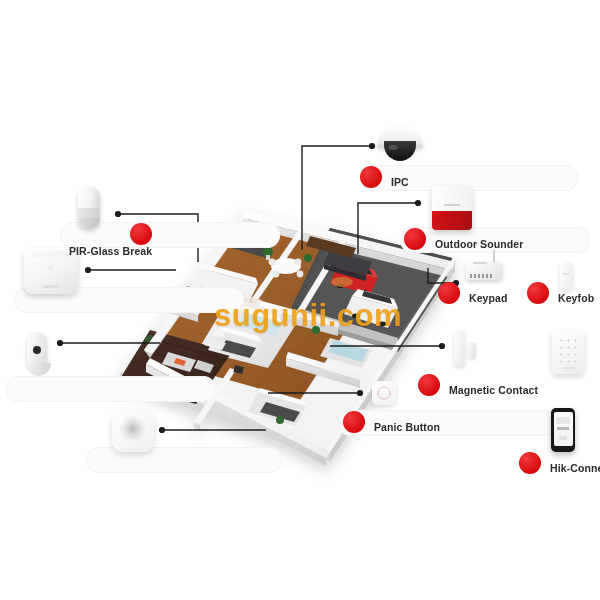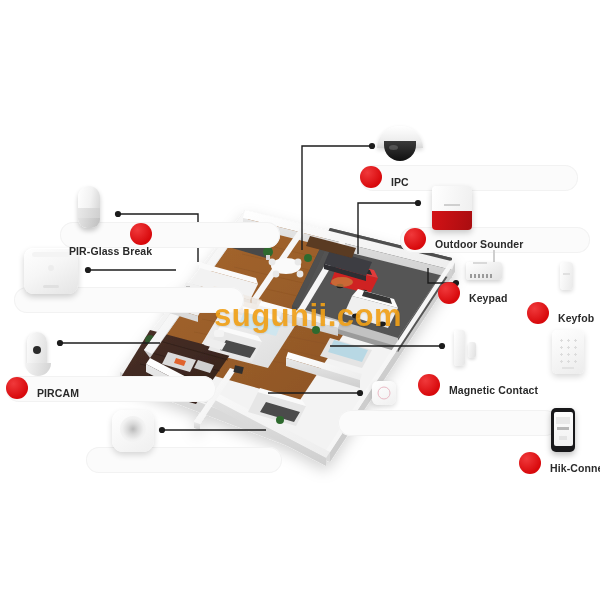--- a/index.html
+++ b/index.html
@@ -434,52 +434,52 @@
       <div class="s2"></div>
       <div class="s3"></div>
   </div>
 
   <div class="label" style="left:60px;top:223px;flex-direction:column;">
     <span class="dot"></span>
     <span class="ltxt">PIR-Glass Break</span>
   </div>
 
 
-  <div class="label" style="left:6px;top:377px;">
-    <span class="dot"></span>
-    <span class="ltxt">PIRCAM</span>
-  </div>
 
 
   <div class="label" style="left:360px;top:166px;">
     <span class="dot"></span>
     <span class="ltxt">IPC</span>
   </div>
 
   <div class="label" style="left:404px;top:228px;">
     <span class="dot"></span>
     <span class="ltxt">Outdoor Sounder</span>
   </div>
 
   <div class="label" style="left:438px;top:282px;">
     <span class="dot"></span>
     <span class="ltxt">Keypad</span>
   </div>
 
-  <div class="label" style="left:527px;top:282px;margin-top:20px;">
+  <div class="label" style="left:527px;top:282px;">
     <span class="dot"></span>
     <span class="ltxt">Keyfob</span>
   </div>
 
   <div class="label" style="left:418px;top:374px;">
     <span class="dot"></span>
     <span class="ltxt">Magnetic Contact</span>
   </div>
 
 
+  <div class="label" style="left:343px;top:411px;">
+    <span class="dot"></span>
+    <span class="ltxt">Panic Button</span>
+  </div>
 
   <div class="label" style="left:519px;top:452px;">
     <span class="dot"></span>
     <span class="ltxt">Hik-Connect</span>
   </div>
 
   <div class="wm" style="left:214px;top:278px;margin-top:20px;">sugunii.com</div>
 
 </div>
 

